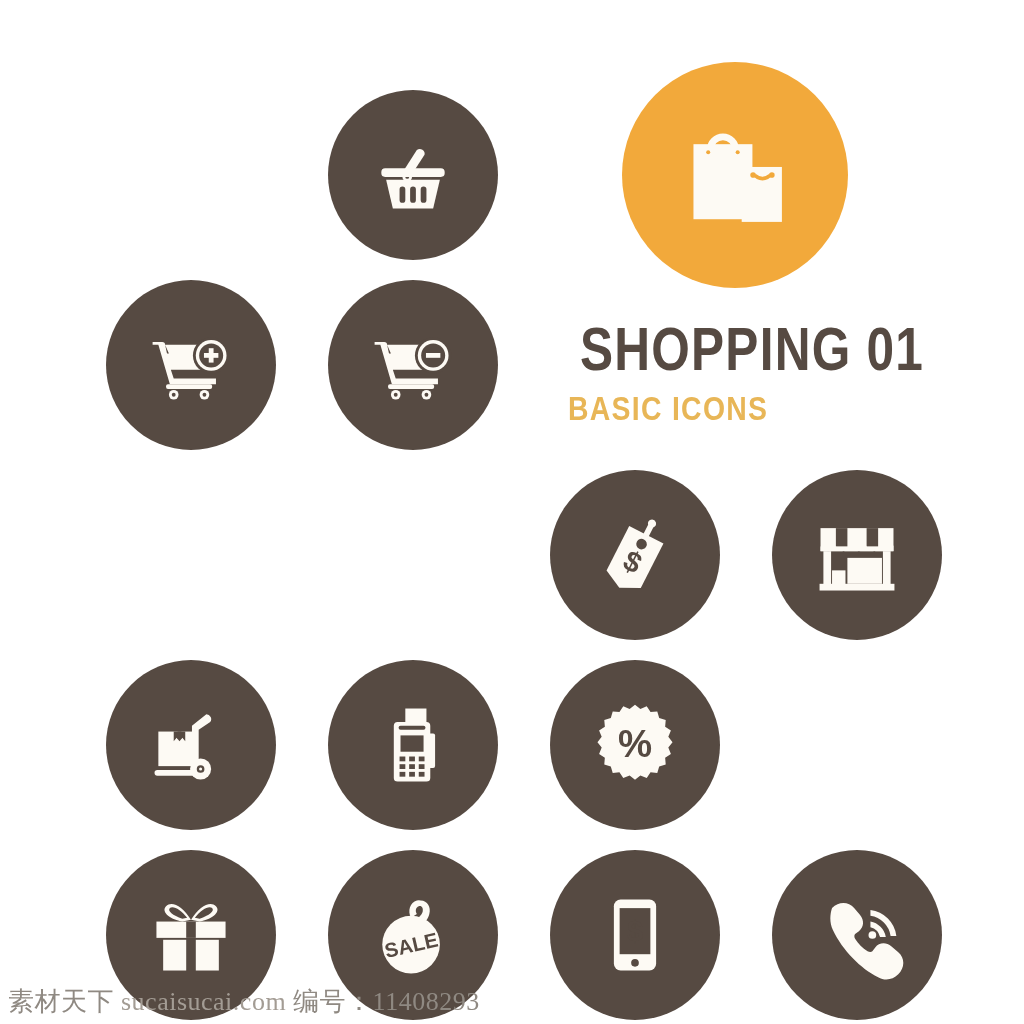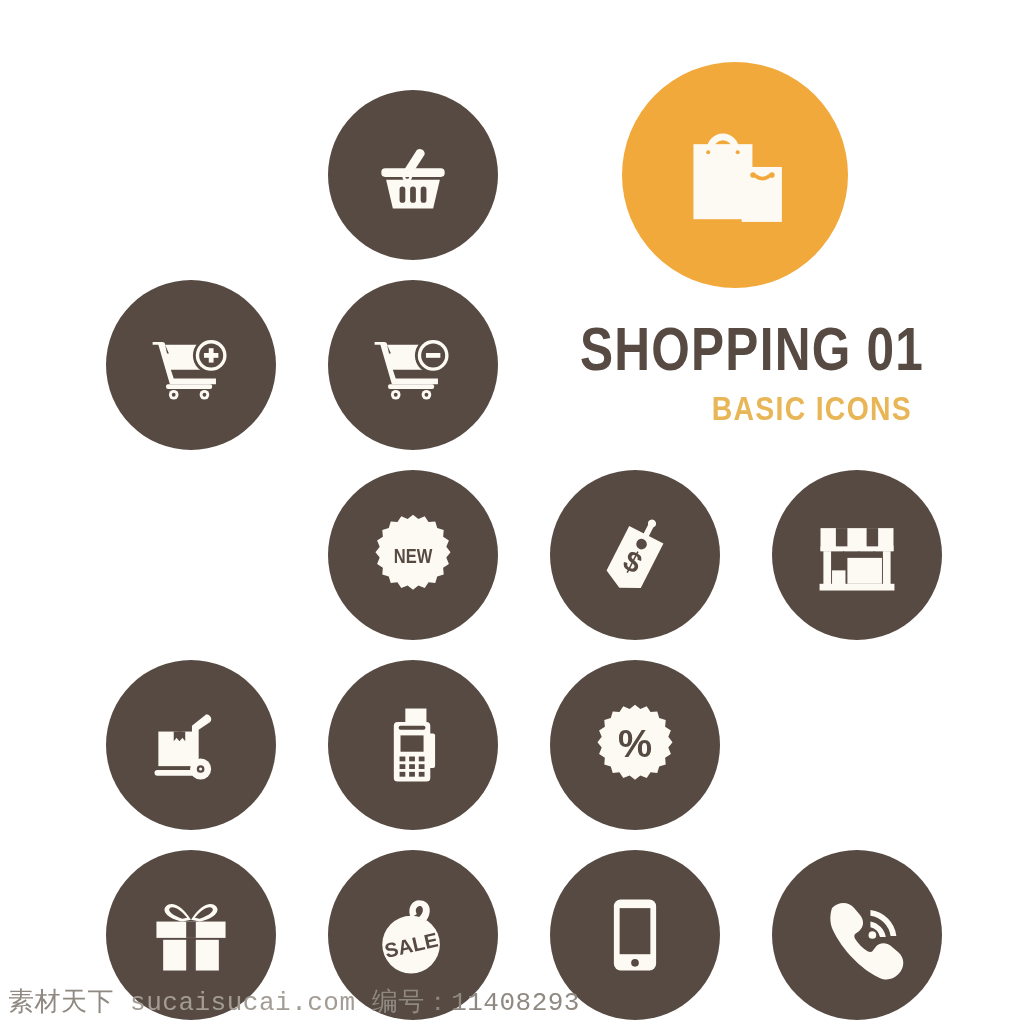--- a/index.html
+++ b/index.html
@@ -50,21 +50,21 @@
   .glyph { fill: #fdfaf4; }
   .glyph-cut { fill: #564a42; }
   .glyph-cut-accent { fill: #f2a93b; }
 
   
   #title-block {
     position: absolute;
     left: 540px;
     top: 318px;
     width: 400px;
-    text-align: right;
+    text-align: left;
   }
   #main-title {
     font-family: "Liberation Sans", sans-serif;
     font-size: 62px;
     line-height: 1;
     font-weight: bold;
     letter-spacing: 1.5px;
     color: #564a42;
     transform: scaleX(0.80);
     transform-origin: center center;
@@ -82,21 +82,21 @@
     transform-origin: center center;
     white-space: nowrap;
     margin: 12px 0 0 0;
   }
 
   
   #watermark {
     position: absolute;
     left: 8px;
     top: 984px;
-    font-family: Liberation Mono, monospace;
+    font-family: Liberation Serif, serif;
     font-size: 26px;
     color: #8f8982;
     white-space: nowrap;
     letter-spacing: 0.5px;
   }
   #watermark .wm-site { color: #a39c94; }
 
   
   .svg-label {
     font-family: "Liberation Sans", sans-serif;
@@ -172,26 +172,20 @@
       <circle class="glyph-cut" cx="64" cy="81" r="2"></circle>
 
       <circle class="glyph-cut" cx="71" cy="40" r="19"></circle>
       <circle class="glyph" cx="71" cy="40" r="16"></circle>
       <circle class="glyph-cut" cx="71" cy="40" r="12.5"></circle>
       <rect class="glyph" x="63.5" y="37.5" width="15" height="5"></rect>
     </svg>
   </div>
 
 
-  <div class="icon-cell" style="left:328px; top:470px;">
-    <svg viewBox="0 0 100 100">
-      <path class="glyph" d="M50 8 l5.6 4.4 l6.6 -2.7 l4 6 l7 -0.6 l2 6.8 l6.8 2 l-0.6 7 l6 4 l-2.7 6.6 l4.4 5.6 l-4.4 5.6 l2.7 6.6 l-6 4 l0.6 7 l-6.8 2 l-2 6.8 l-7 -0.6 l-4 6 l-6.6 -2.7 l-5.6 4.4 l-5.6 -4.4 l-6.6 2.7 l-4 -6 l-7 0.6 l-2 -6.8 l-6.8 -2 l0.6 -7 l-6 -4 l2.7 -6.6 l-4.4 -5.6 l4.4 -5.6 l-2.7 -6.6 l6 -4 l-0.6 -7 l6.8 -2 l2 -6.8 l7 0.6 l4 -6 l6.6 2.7 Z"></path>
-      <text class="svg-label" x="50" y="58" font-size="21" text-anchor="middle" transform="scale(0.82 1) translate(11 0)">NEW</text>
-    </svg>
-  </div>
 
   <div class="icon-cell" style="left:550px; top:470px;">
     <svg viewBox="0 0 100 100">
       <g transform="rotate(27 50 52)">
 
         <path class="glyph" d="M47 10 a4.5 4.5 0 0 1 6 0 a4.5 4.5 0 0 1 0 6 L53 30 h-6 L47 16 a4.5 4.5 0 0 1 0 -6 Z"></path>
 
         <path class="glyph" d="M30 26 h40 v52 l-20 10 l-20 -10 Z"></path>
         <circle class="glyph-cut" cx="50" cy="37" r="5.5"></circle>
         <text class="svg-label" x="50" y="68" font-size="30" text-anchor="middle">$</text>

